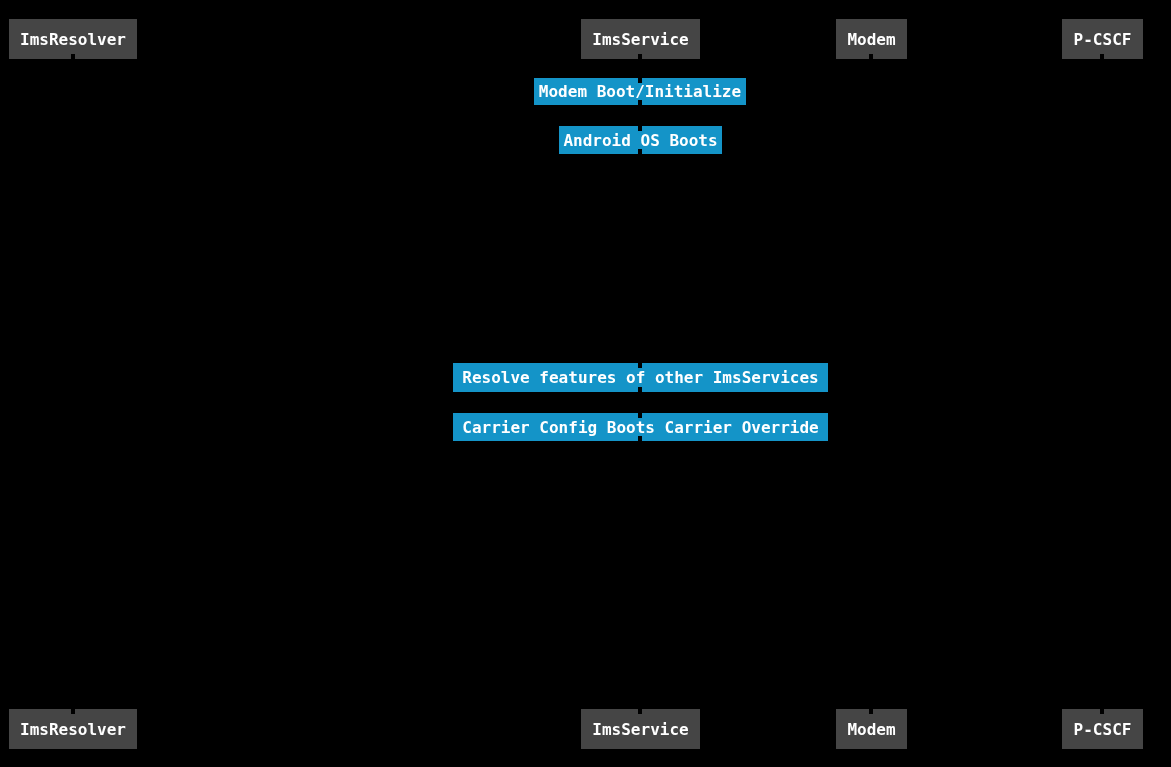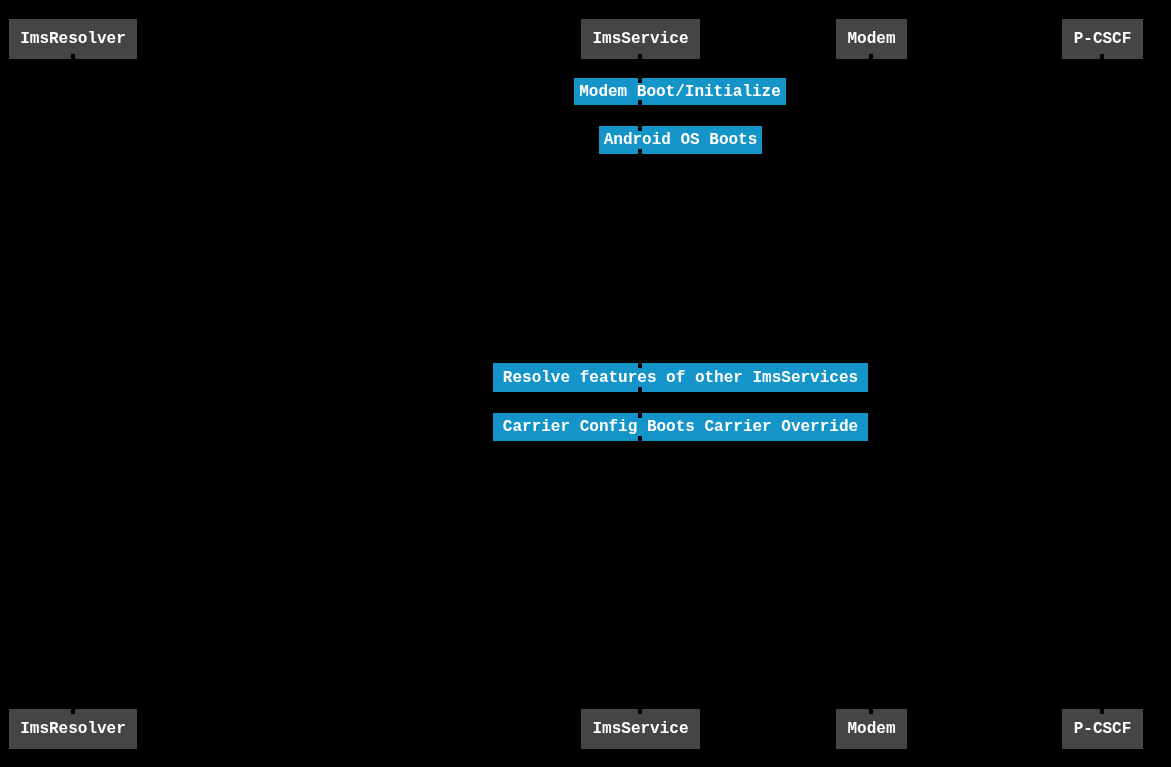--- a/index.html
+++ b/index.html
@@ -2,21 +2,21 @@
 <html style="--bg: #000000; --pfill: #454545; --nfill: #1494c8; --text: #ffffff; --line: #000000;"><head>
 <meta charset="utf-8">
 <style>
   :root {
     --bg: #000000;
     --pfill: #454545;
     --nfill: #1494c8;
     --text: #ffffff;
     --line: #000000;
   }
-  * { margin: 0; padding: 0; box-sizing: border-box; font-family: Liberation Mono, monospace; }
+  * { margin: 0; padding: 0; box-sizing: border-box; }
   html, body { background: var(--bg); }
   .canvas {
     position: relative;
     width: 1171px;
     height: 767px;
     background: var(--bg);
     overflow: hidden;
     font-family: "DejaVu Sans Mono", "Liberation Mono", monospace;
   }
   .participant {
@@ -36,21 +36,20 @@
     position: absolute;
     background: var(--nfill);
     color: var(--text);
     display: flex;
     align-items: center;
     justify-content: center;
     font-size: 16px;
     font-weight: bold;
     white-space: nowrap;
     z-index: 2;
-    margin-left: 40px;
   }
   .tick {
     position: absolute;
     width: 4px;
     height: 10px;
     background: var(--line);
     z-index: 3;
   }
   
   .p-ir-top  { left: 9px;    top: 19px; width: 128px; }

